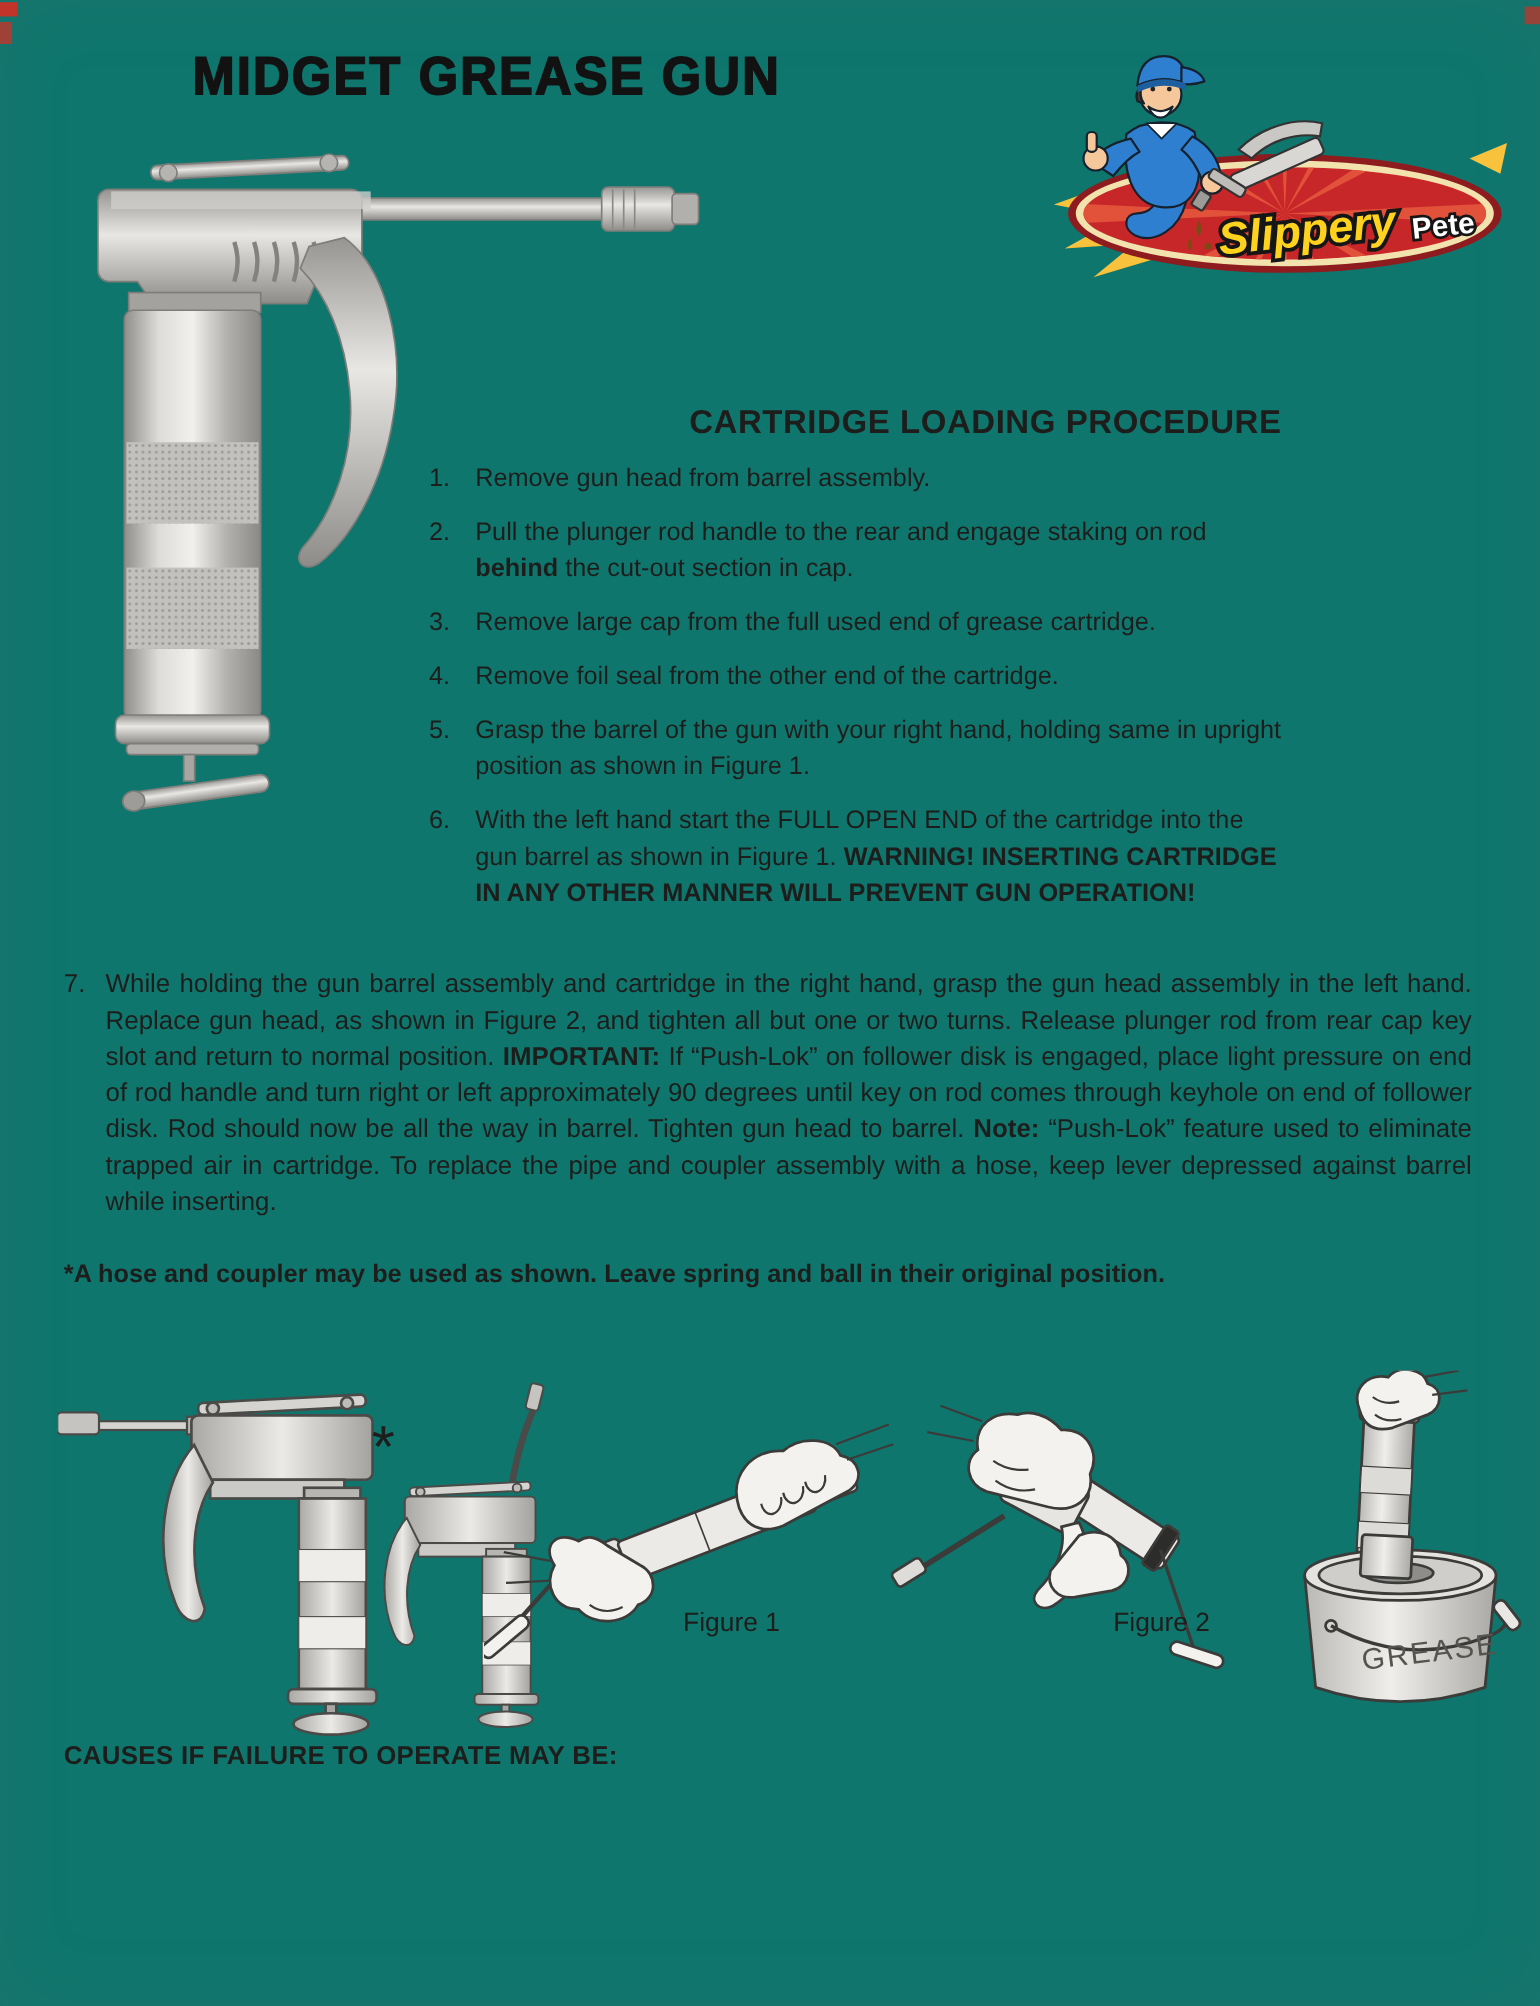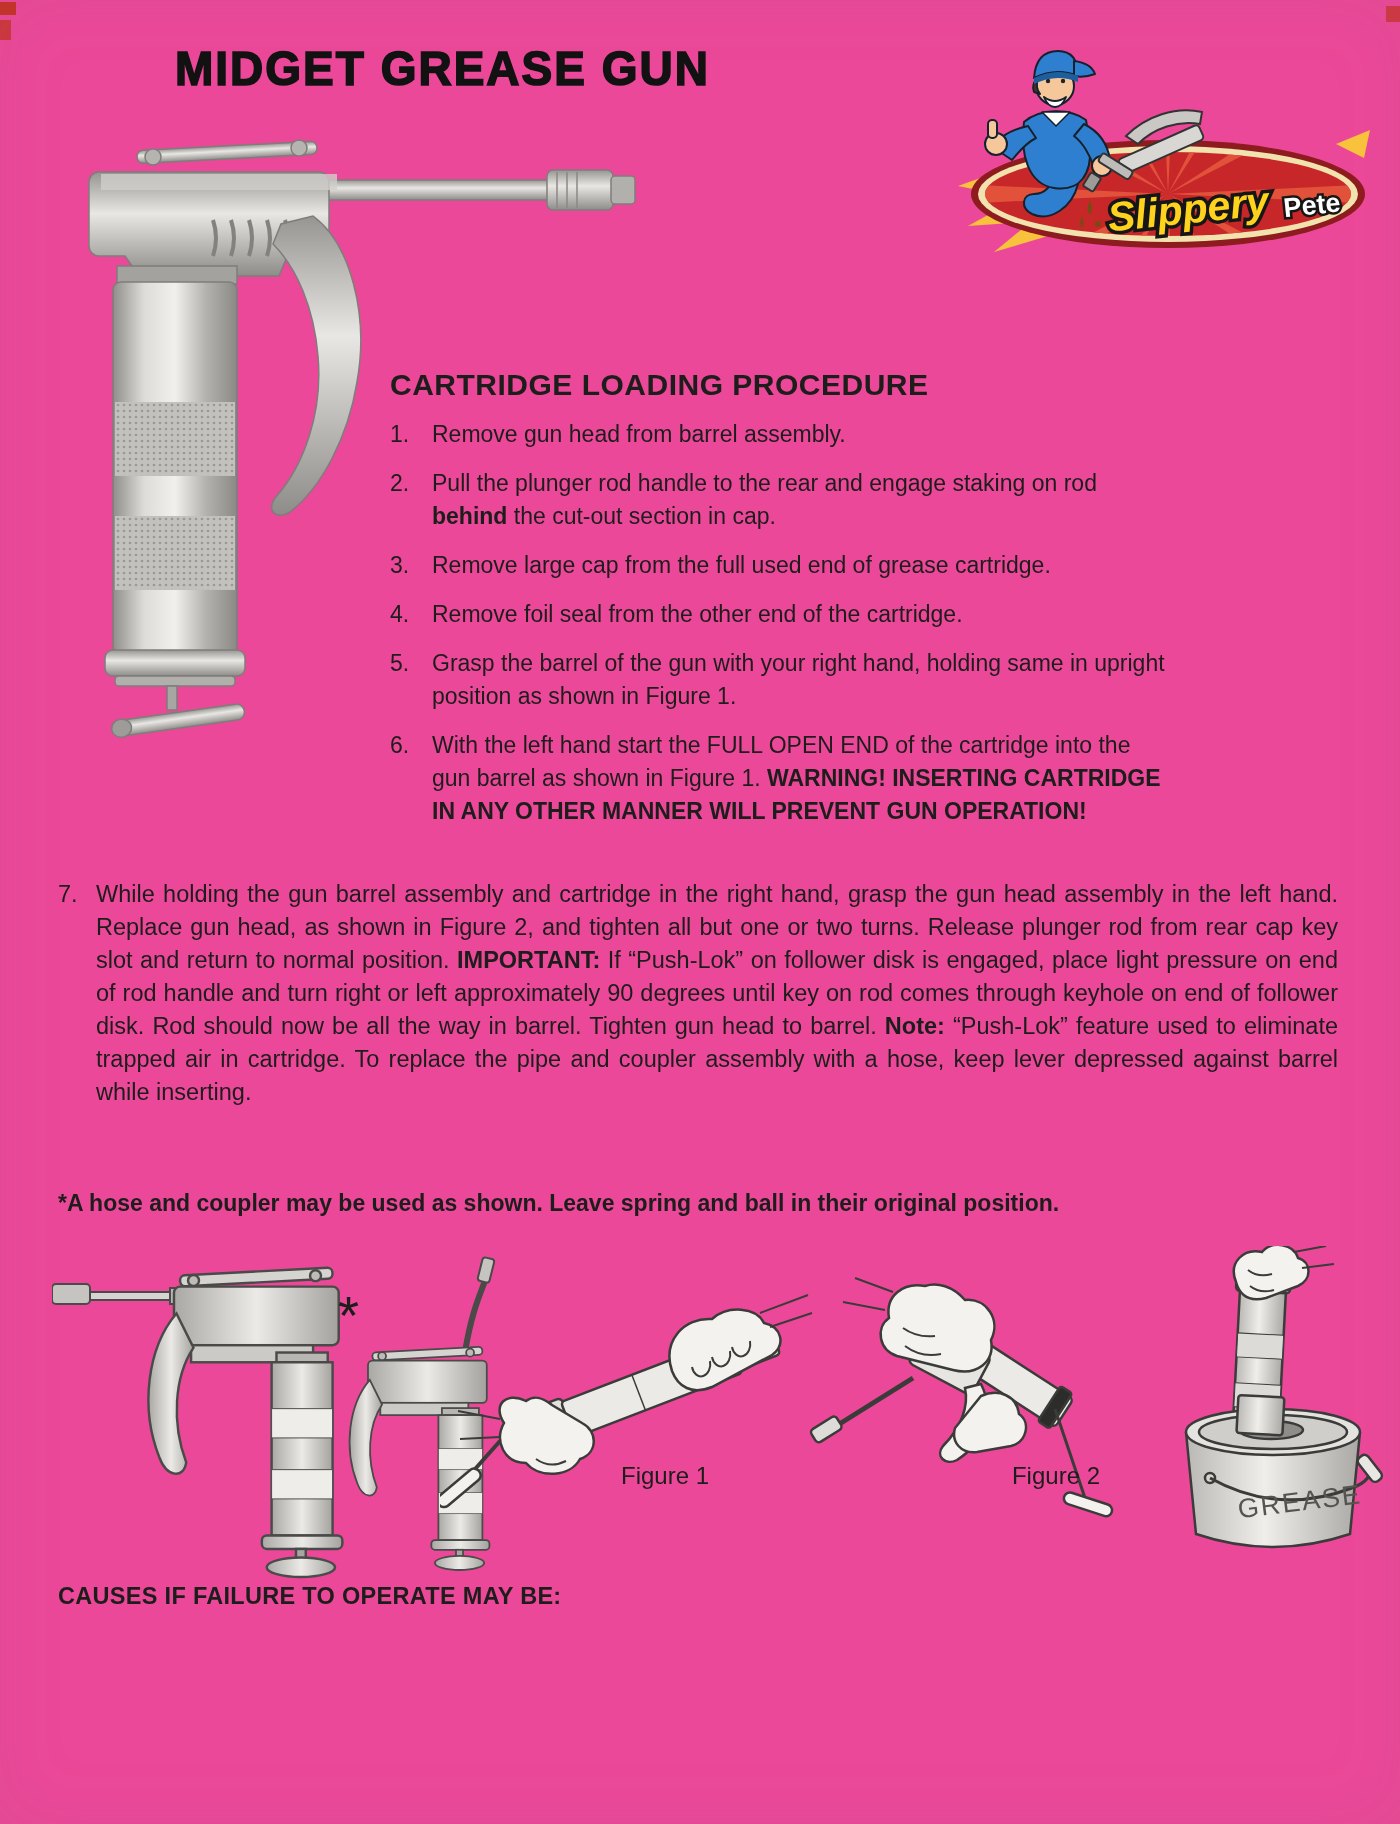--- a/index.html
+++ b/index.html
@@ -1,36 +1,36 @@
 <!DOCTYPE html>
 <html><head>
 <meta charset="utf-8">
 <style>
   *{box-sizing:border-box}
   html,body{margin:0;padding:0}
   body{background:#d8d6d2;font-family:"Liberation Sans",sans-serif}
-  .page{position:relative;width:1400px;height:1824px;margin:0 auto;background:#ec4899;color:#1d1d1b;overflow:hidden;box-shadow:inset 0 0 70px rgba(120,110,95,.10)}
+  .page{position:relative;width:1400px;height:1824px;margin:0 auto;background:#0f766e;color:#1d1d1b;overflow:hidden;box-shadow:inset 0 0 70px rgba(120,110,95,.10)}
   .scan-mark{position:absolute;background:#c23429}
   .m1{left:0;top:2px;width:16px;height:13px}
   .m2{left:0;top:20px;width:11px;height:20px;opacity:.8}
   .m3{left:1386px;top:6px;width:14px;height:16px;opacity:.75}
   .title{position:absolute;left:175px;top:40px;margin:0;font-size:46px;font-weight:900;letter-spacing:2px;color:#121212;-webkit-text-stroke:1.6px #121212;transform:scaleY(1.05);transform-origin:top left;white-space:nowrap}
   .logo{position:absolute;left:950px;top:34px;width:420px;height:224px}
   .gun-photo{position:absolute;left:85px;top:120px;width:555px;height:630px}
-  .proc-heading{position:absolute;left:390px;top:368px;width:775px;margin:0;text-align:left;font-size:30px;font-weight:bold;letter-spacing:.5px}
+  .proc-heading{position:absolute;left:390px;top:368px;width:775px;margin:0;text-align:right;font-size:30px;font-weight:bold;letter-spacing:.5px}
   .steps{position:absolute;left:390px;top:418px;width:775px}
   .step{display:flex;margin:0 0 16px 0;font-size:23px;line-height:33px}
   .step .num{flex:none;width:42px}
   .step .txt{flex:1;margin:0}
   .bu{font-weight:bold;text-decoration-thickness:2.5px;text-underline-offset:3px}
   .b{font-weight:bold}
   .step7{position:absolute;left:58px;top:878px;width:1280px;margin:0;font-size:23.5px;line-height:33px}
   .step7 .num{width:38px}
   .step7 .txt{text-align:justify}
-  .note{position:absolute;left:58px;top:1190px;width:1300px;margin:0;font-size:23px;font-weight:bold}
+  .note{position:absolute;left:58px;top:1144px;width:1300px;margin:0;font-size:23px;font-weight:bold}
   .fig{position:absolute;margin:0}
   .fig svg{display:block}
   .fig-a{left:52px;top:1262px;width:300px;height:335px}
   .fig-b{left:280px;top:1250px;width:235px;height:345px}
   .fig-c{left:440px;top:1283px;width:380px;height:245px}
   .fig-d{left:785px;top:1276px;width:330px;height:270px}
   .fig-e{left:1128px;top:1246px;width:270px;height:330px}
   .fig-label{position:absolute;font-size:24px;color:#1d1d1b}
   .lbl-1{left:560px;top:1462px;width:210px;text-align:center}
   .lbl-2{left:880px;top:1462px;width:220px;text-align:right}

